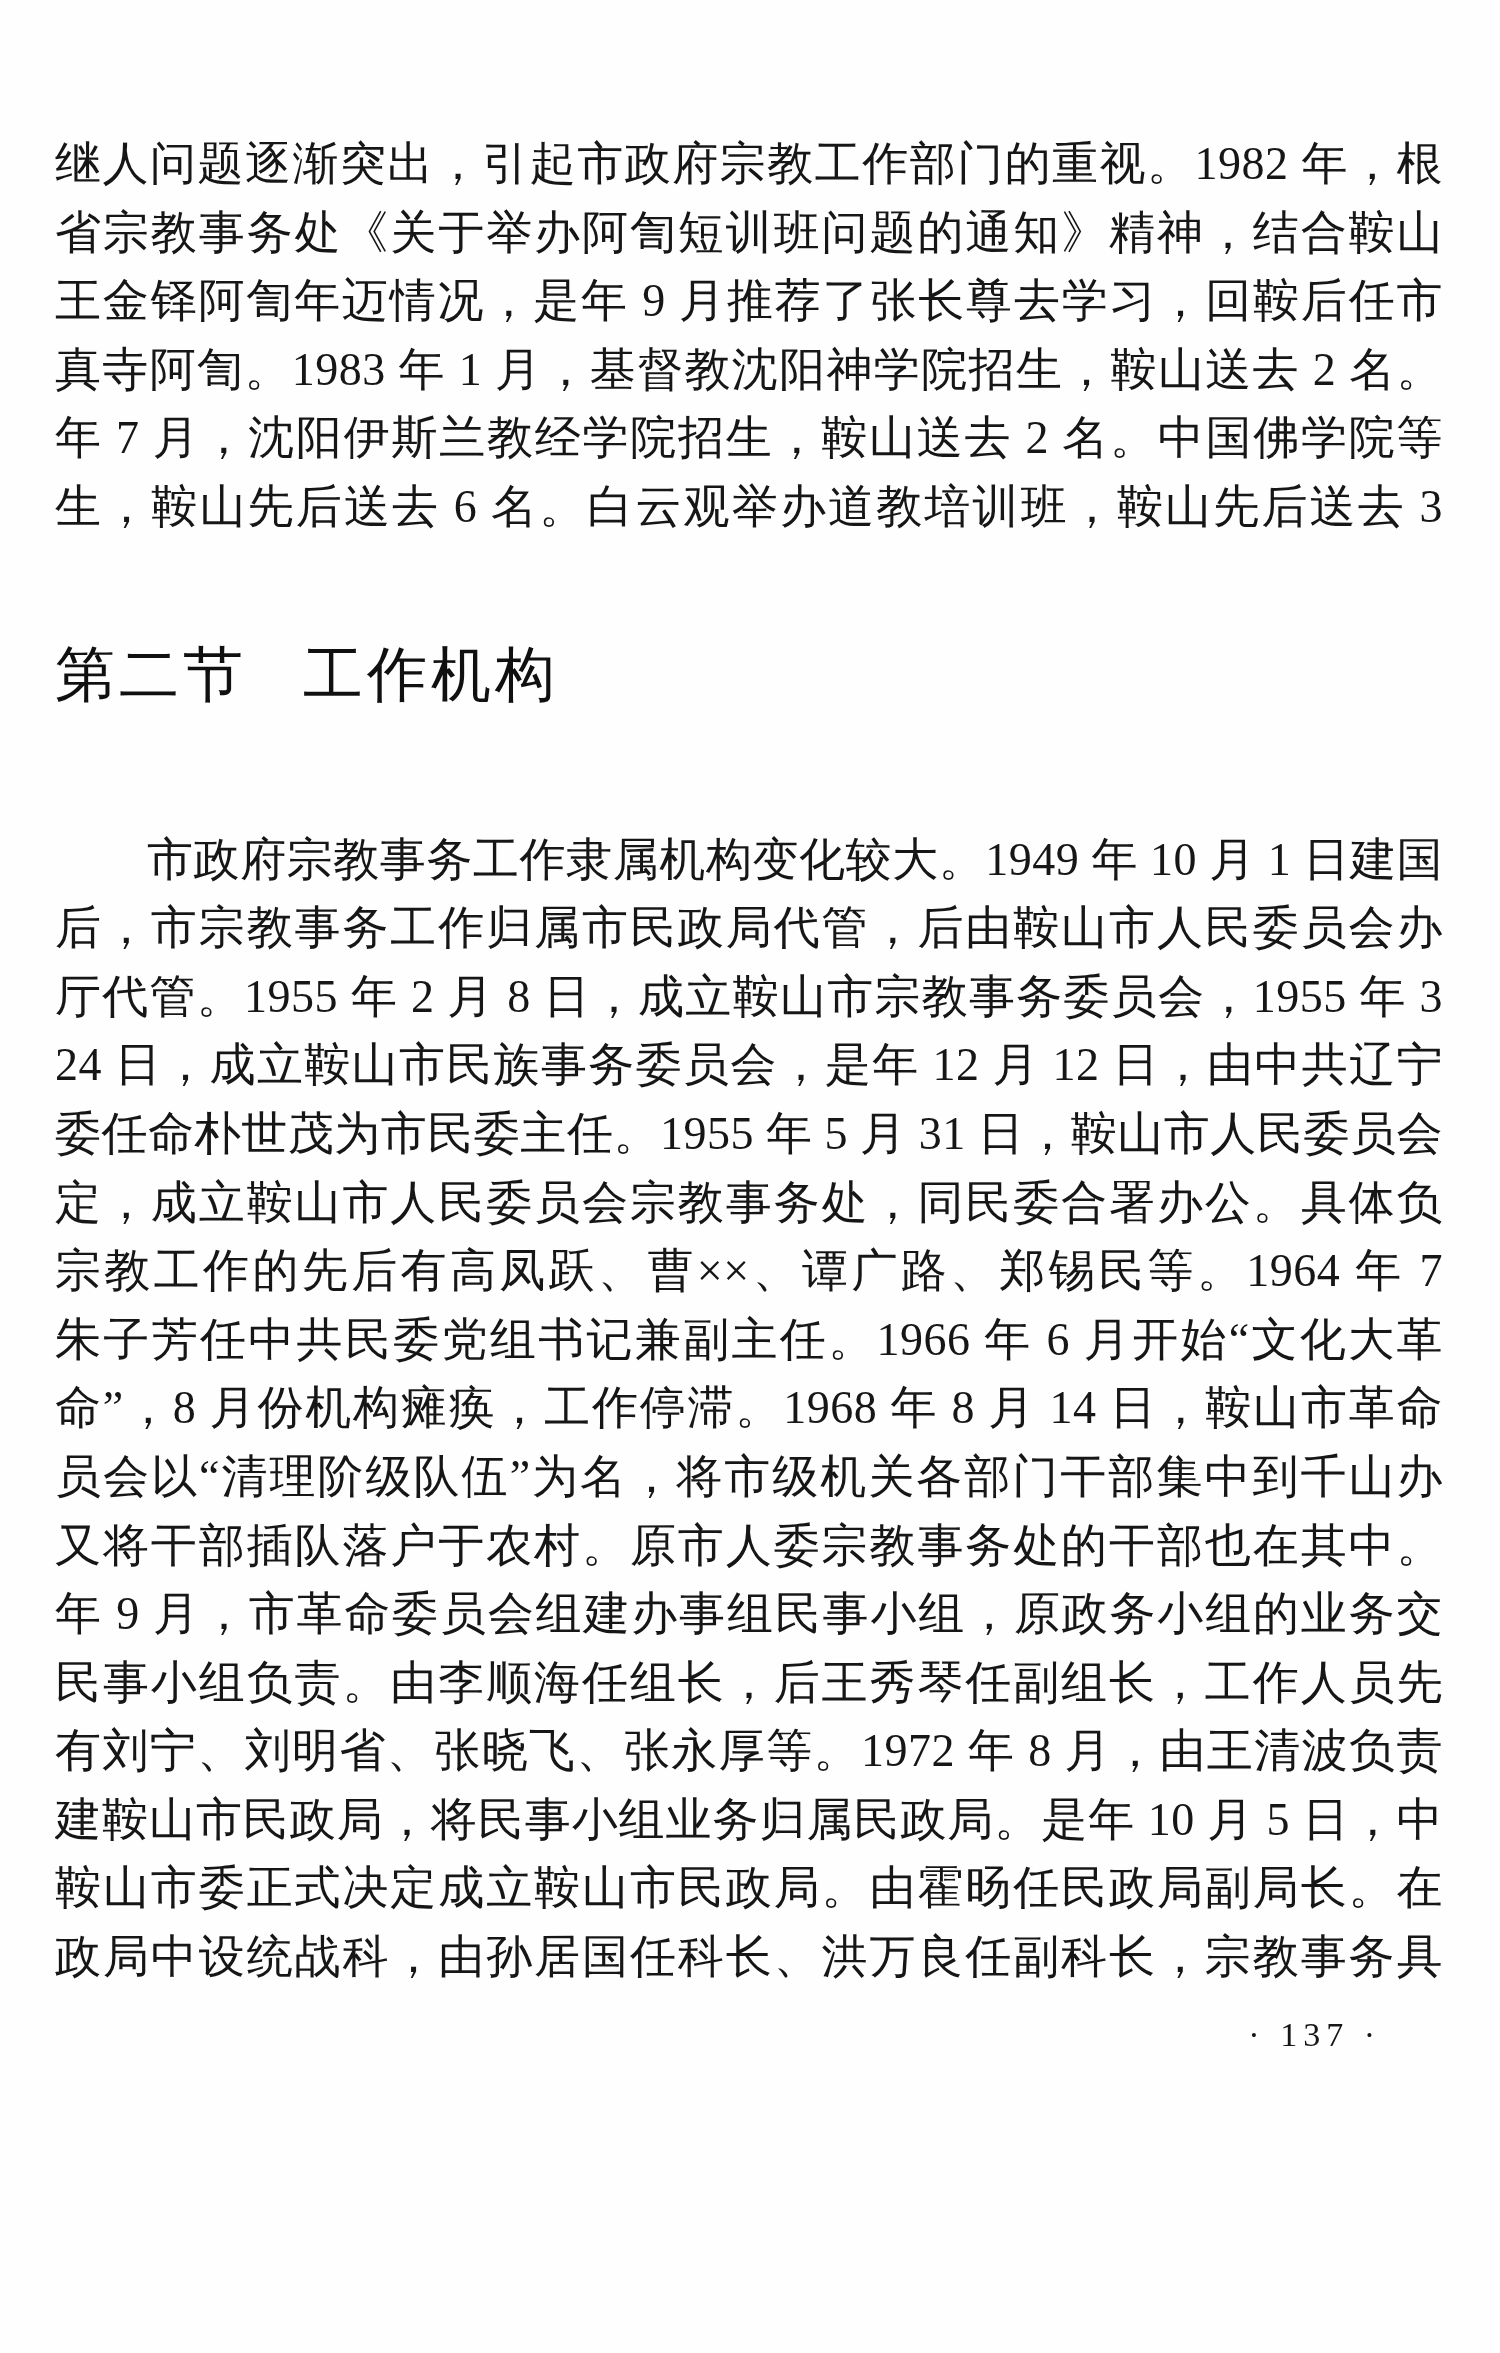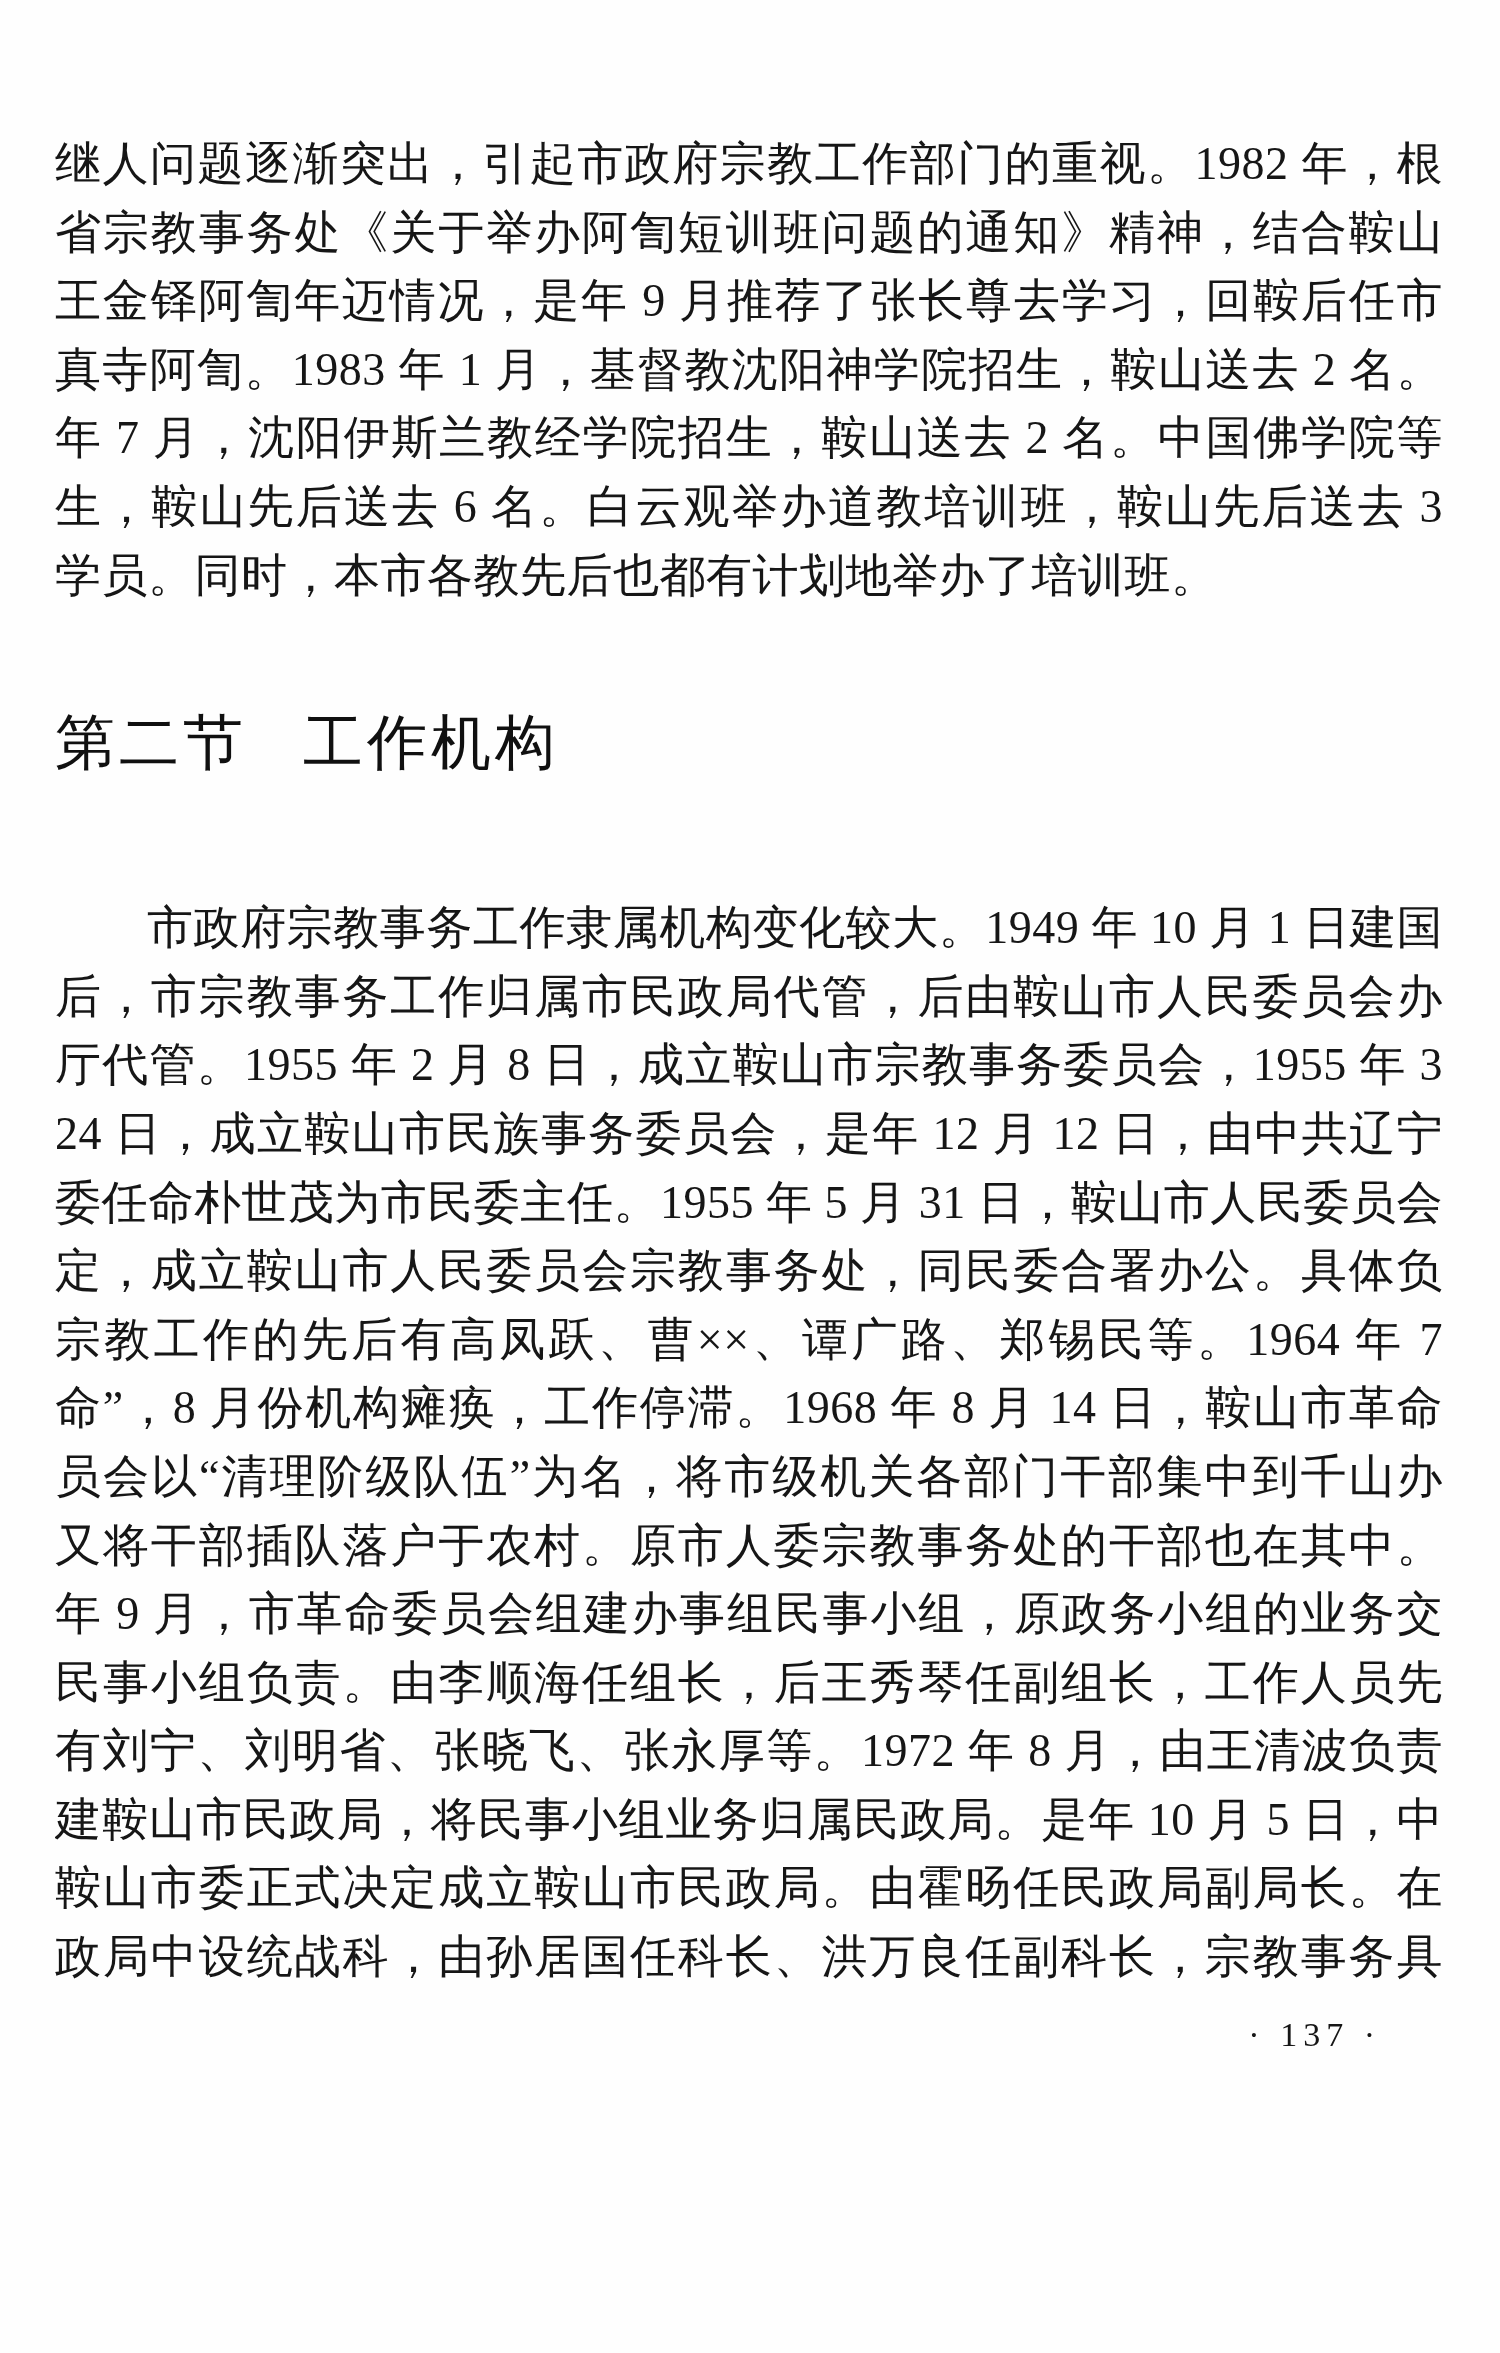--- a/index.html
+++ b/index.html
@@ -67,35 +67,35 @@
 
 <div class="page">
 
   <div class="para p-top">
     <div class="line">继人问题逐渐突出，引起市政府宗教工作部门的重视。1982 年，根据</div>
     <div class="line">省宗教事务处《关于举办阿訇短训班问题的通知》精神，结合鞍山市</div>
     <div class="line">王金铎阿訇年迈情况，是年 9 月推荐了张长尊去学习，回鞍后任市清</div>
     <div class="line">真寺阿訇。1983 年 1 月，基督教沈阳神学院招生，鞍山送去 2 名。1983</div>
     <div class="line">年 7 月，沈阳伊斯兰教经学院招生，鞍山送去 2 名。中国佛学院等招</div>
     <div class="line">生，鞍山先后送去 6 名。白云观举办道教培训班，鞍山先后送去 3 名</div>
-    <div class="line last">学员。同时，本市各教先后也都有计划地举办了培训班。</div>
   </div>
 
   <div class="heading">
     <span>第二节</span><span class="hgap"></span><span>工作机构</span>
   </div>
 
   <div class="para p-main">
     <div class="line indent">市政府宗教事务工作隶属机构变化较大。1949 年 10 月 1 日建国</div>
     <div class="line">后，市宗教事务工作归属市民政局代管，后由鞍山市人民委员会办公</div>
     <div class="line">厅代管。1955 年 2 月 8 日，成立鞍山市宗教事务委员会，1955 年 3 月</div>
     <div class="line">24 日，成立鞍山市民族事务委员会，是年 12 月 12 日，由中共辽宁省</div>
     <div class="line">委任命朴世茂为市民委主任。1955 年 5 月 31 日，鞍山市人民委员会决</div>
     <div class="line">定，成立鞍山市人民委员会宗教事务处，同民委合署办公。具体负责</div>
     <div class="line">宗教工作的先后有高凤跃、曹××、谭广路、郑锡民等。1964 年 7 月，</div>
+    <div class="line">朱子芳任中共民委党组书记兼副主任。1966 年 6 月开始“文化大革</div>
     <div class="line">命”，8 月份机构瘫痪，工作停滞。1968 年 8 月 14 日，鞍山市革命委</div>
     <div class="line">员会以“清理阶级队伍”为名，将市级机关各部门干部集中到千山办</div>
     <div class="line">又将干部插队落户于农村。原市人委宗教事务处的干部也在其中。1969</div>
     <div class="line">年 9 月，市革命委员会组建办事组民事小组，原政务小组的业务交归</div>
     <div class="line">民事小组负责。由李顺海任组长，后王秀琴任副组长，工作人员先后</div>
     <div class="line">有刘宁、刘明省、张晓飞、张永厚等。1972 年 8 月，由王清波负责组</div>
     <div class="line">建鞍山市民政局，将民事小组业务归属民政局。是年 10 月 5 日，中共</div>
     <div class="line">鞍山市委正式决定成立鞍山市民政局。由霍旸任民政局副局长。在民</div>
     <div class="line">政局中设统战科，由孙居国任科长、洪万良任副科长，宗教事务具体</div>
   </div>

